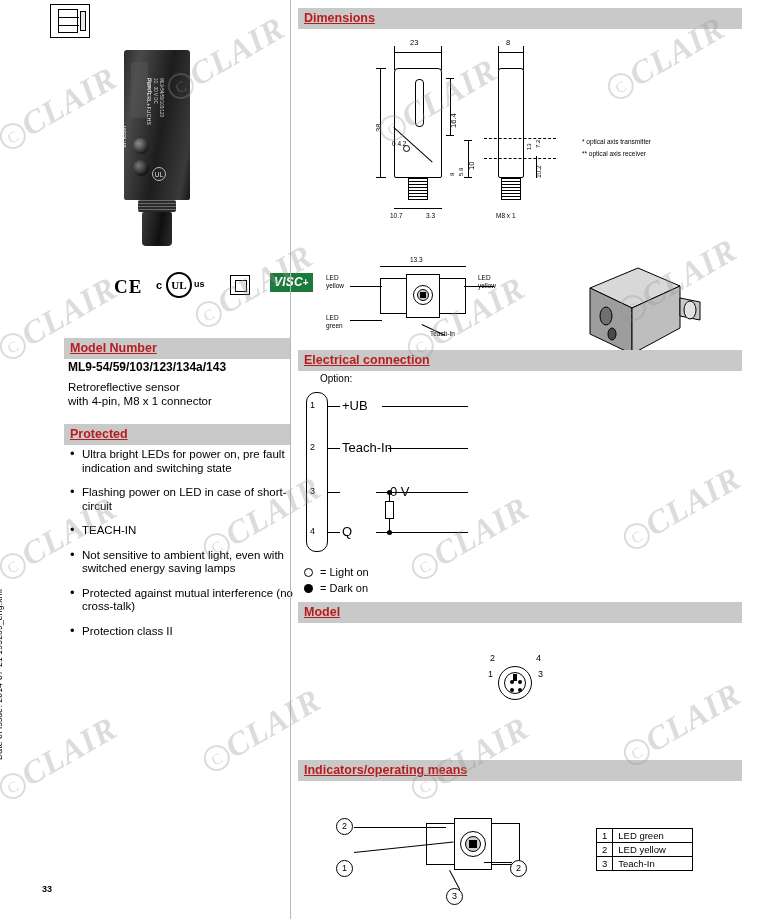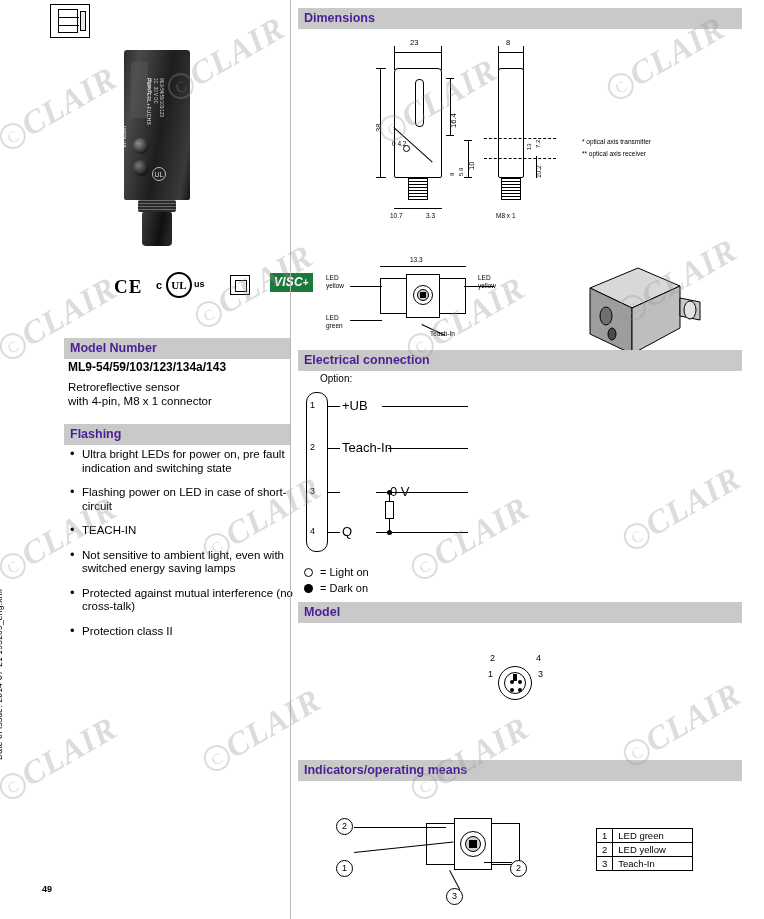--- a/index.html
+++ b/index.html
@@ -14,21 +14,22 @@
     color: #000000;
     overflow: hidden;
   }
 
   
   .sec-head {
     background: #c9c9c9;
     font-weight: bold;
     font-size: 12.5px;
     padding: 3px 6px 4px 6px;
-    color: #4c1d95;
+    color: #b91c1c;
+    text-decoration: underline;
   }
 
   
   #left-col {
     position: absolute;
     left: 42px;
     top: 0;
     width: 248px;
     height: 718px;
   }
@@ -402,32 +403,32 @@
     <div class="visco"><span>VISC</span><span class="plus">+</span></div>
   </div>
 
   <div id="model-head" class="sec-head">Model Number</div>
   <div id="model-body">
     <div id="model-number">ML9-54/59/103/123/134a/143</div>
     <div class="model-line">Retroreflective sensor</div>
     <div class="model-line">with 4-pin, M8 x 1 connector</div>
   </div>
 
-  <div id="features-head" class="sec-head">Flashing</div>
+  <div id="features-head" class="sec-head">Protected</div>
   <ul id="features-list">
     <li>Ultra bright LEDs for power on, pre fault indication and switching state</li>
     <li>Flashing power on LED in case of short-circuit</li>
     <li>TEACH-IN</li>
     <li>Not sensitive to ambient light, even with switched energy saving lamps</li>
     <li>Protected against mutual interference (no cross-talk)</li>
     <li>Protection class II</li>
   </ul>
 
   <div id="footer-vert">Date of issue: 2014-07-21   195269_eng.xml</div>
-  <div id="page-num">49</div>
+  <div id="page-num">33</div>
 </div>
 
 <div id="divider"></div>
 
 <div id="right-col">
 
   <div class="rh sec-head" style="top:8px;">Dimensions</div>
 
   <div id="dim-area">
 

